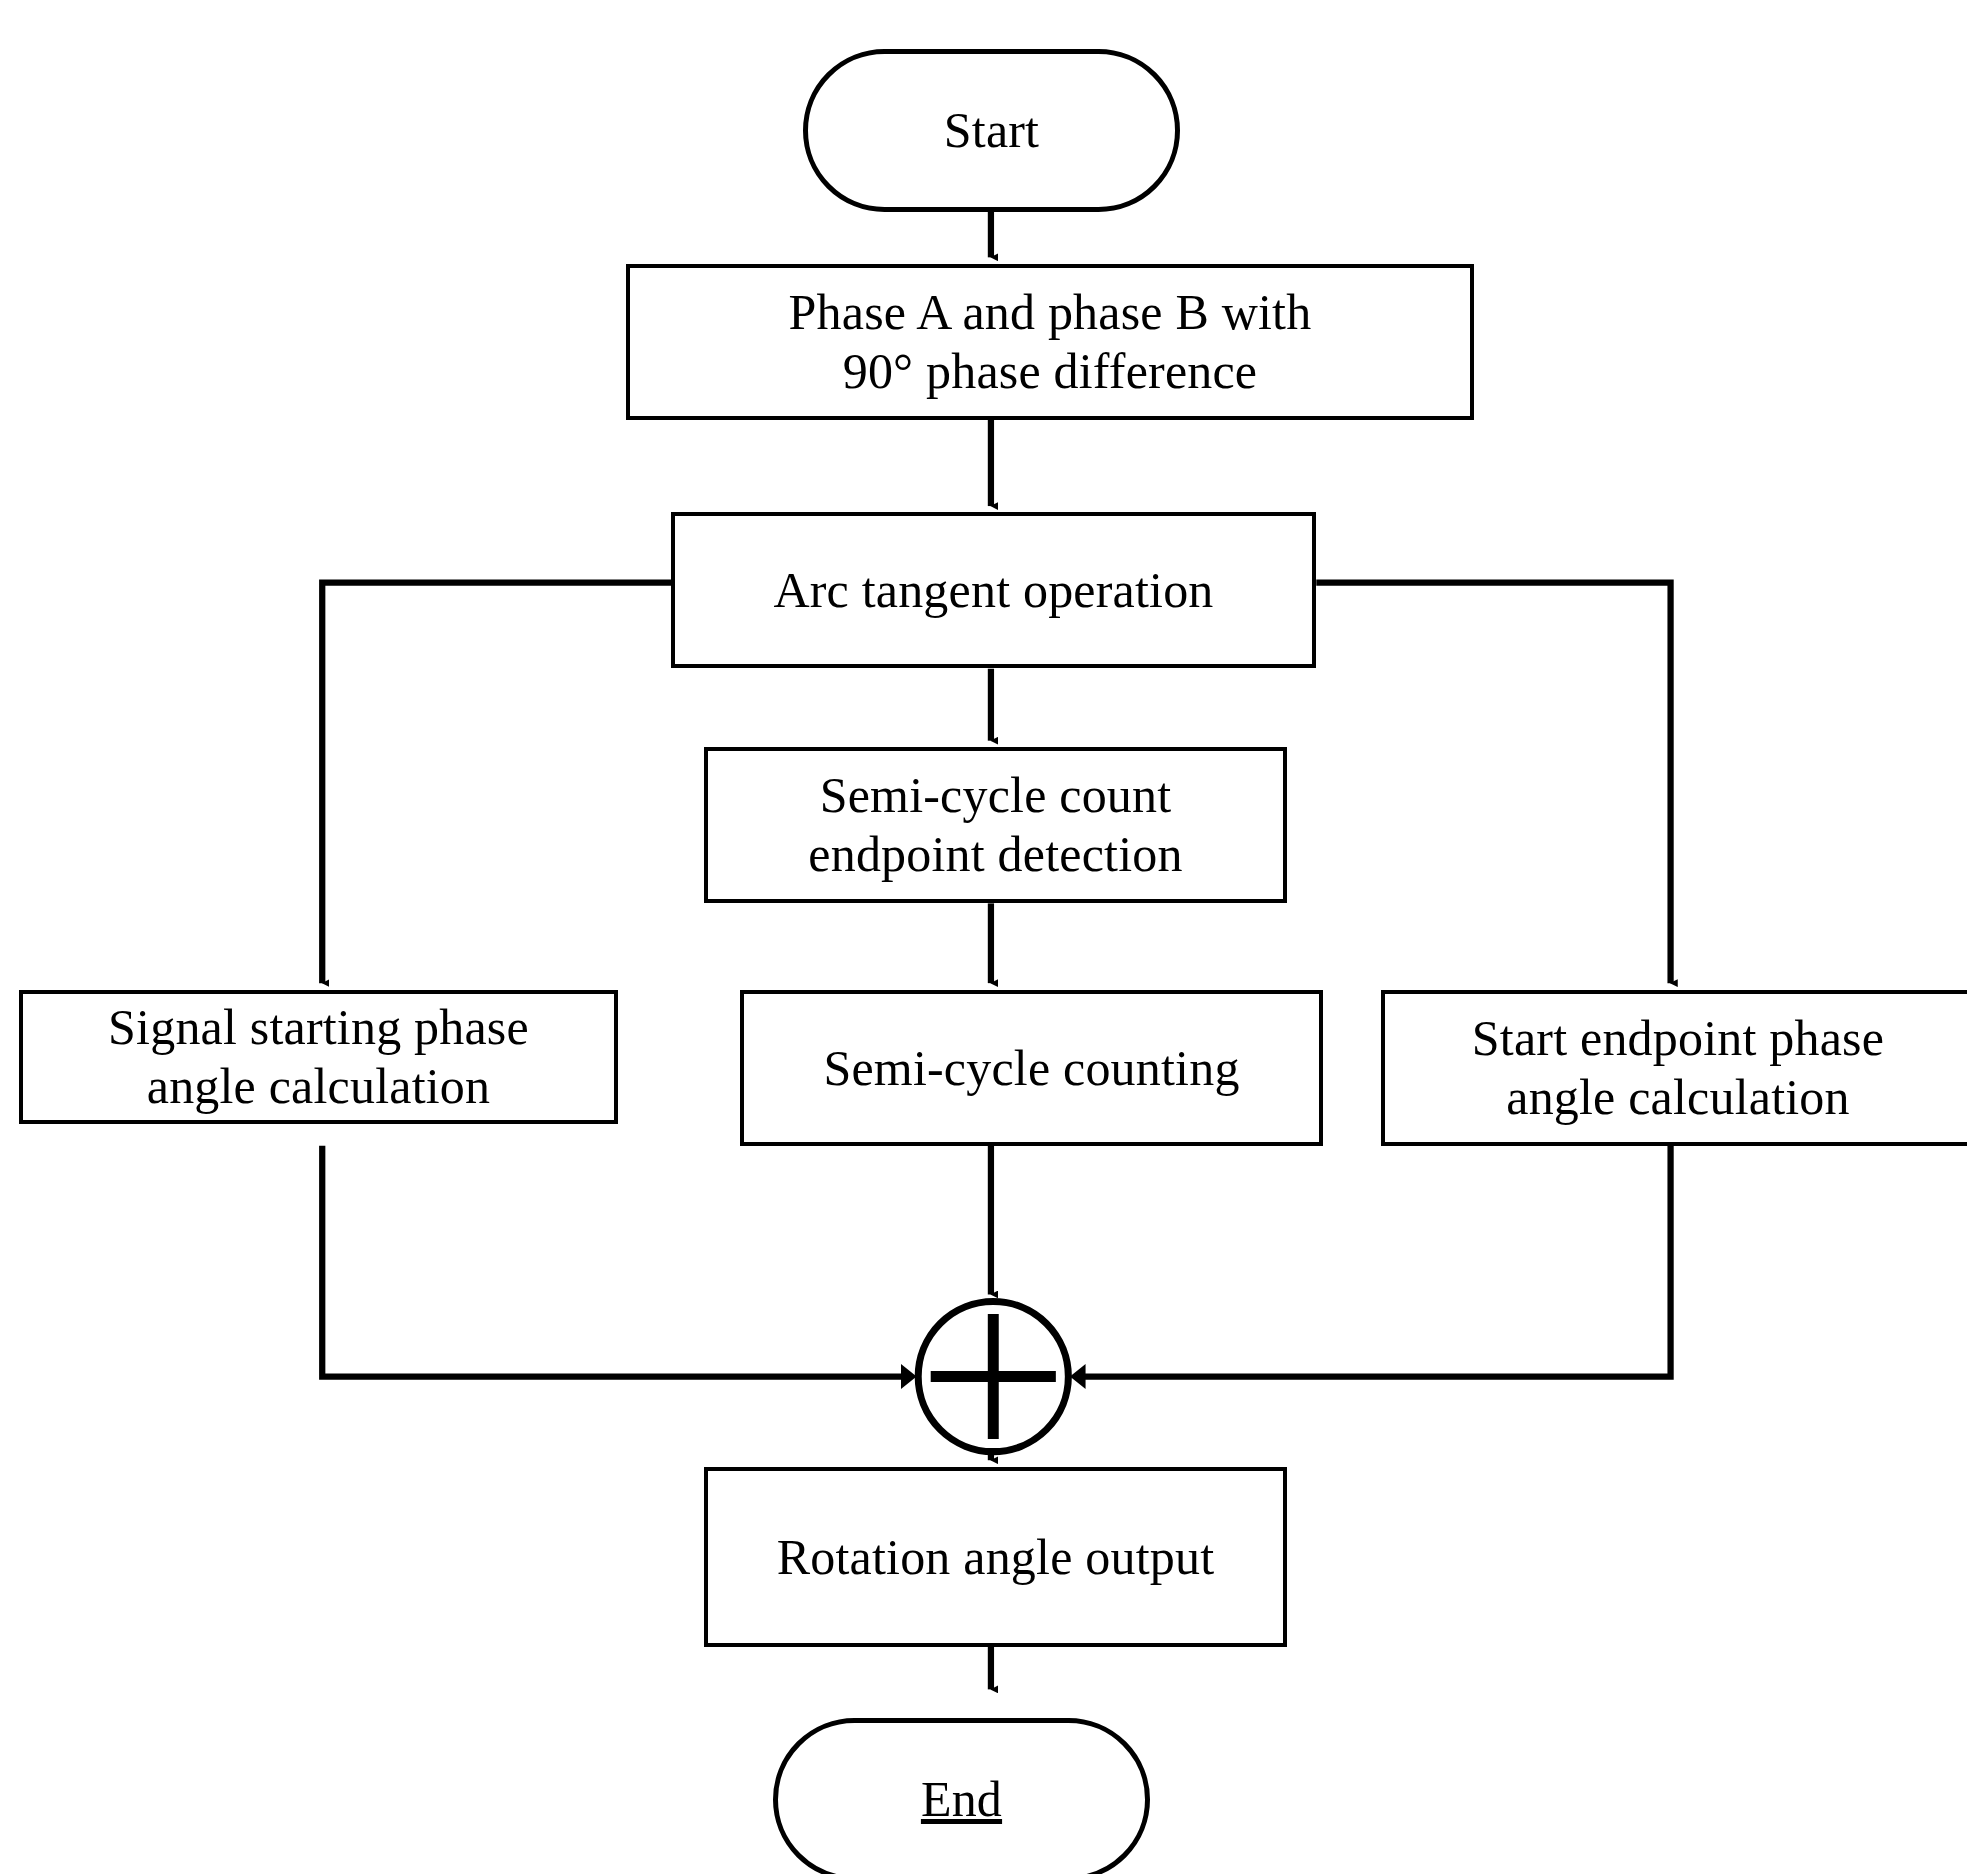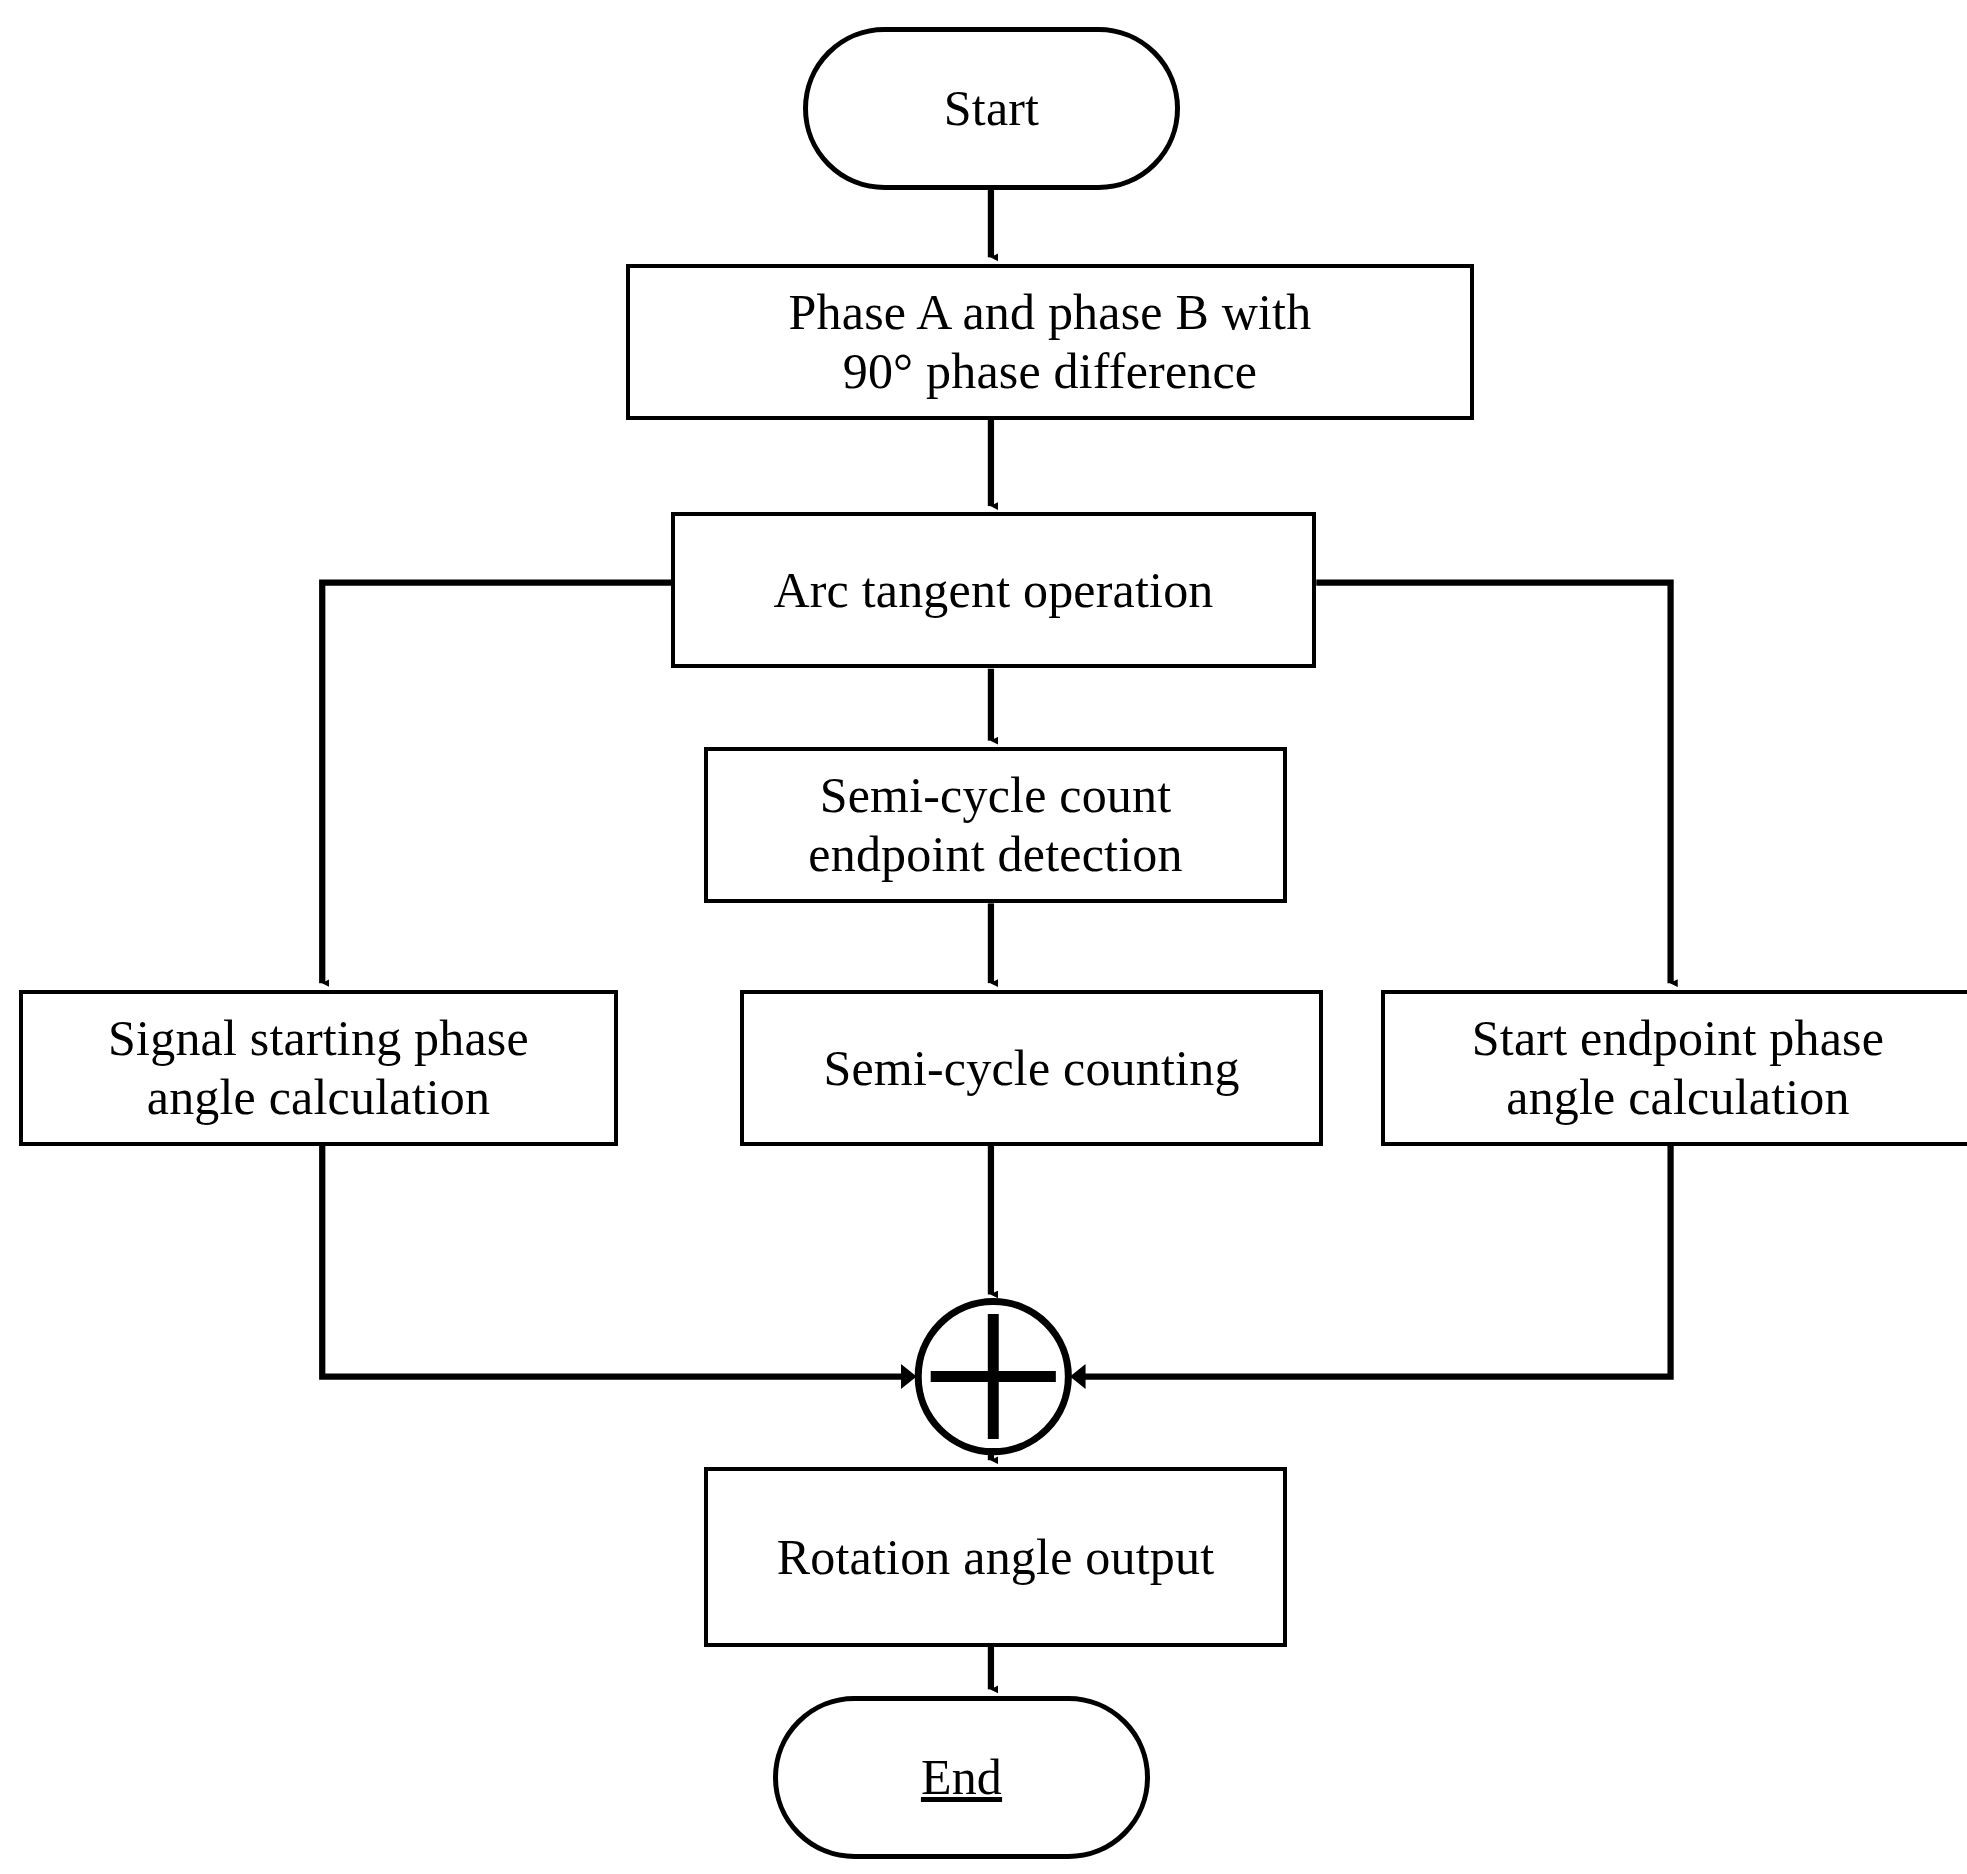--- a/index.html
+++ b/index.html
@@ -36,32 +36,33 @@
     color: #000000;
     border: 4.7px solid #000000;
     line-height: 1.18;
     font-size: 50px;
     letter-spacing: 0.2px;
     padding: 3.1px 7.8px;
   }
   .node.terminal {
     border-radius: 7821px;
     border-width: 5.5px;
+    margin-top: 22px;
   }
   .node .label {
     display: block;
     white-space: pre-line;
   }
 
   
   #node-start      { left: 803px; top:   26.6px; width: 377px;  height: 163px; }
   #node-phase      { left:  626px; top:  264px; width: 848px;  height: 156px; }
   #node-arctan     { left:  671px; top:  512px; width: 645px;  height: 156px; }
   #node-endpoint   { left:  704px; top:  747px; width: 583px;  height: 156px; }
-  #node-startangle { left:   19px; top: 990px; width: 599px;  height: 156px; }
+  #node-startangle { left:   19px; top: 990px; width: 599px;  height: 134px; }
   #node-counting   { left:  704px; top: 990px; width: 583px;  height: 156px; margin-left: 36px; }
   #node-endangle   { left: 1381px; top: 990px; width: 594px;  height: 156px; }
   #node-output     { left:  704px; top: 1467px; width: 583px;  height: 180px; }
   #node-end        { left: 773px; top: 1696px; width: 377px;  height: 163px; text-decoration: underline; }
 </style>
 </head>
 <body>
 
 <div id="flow-root">
 

